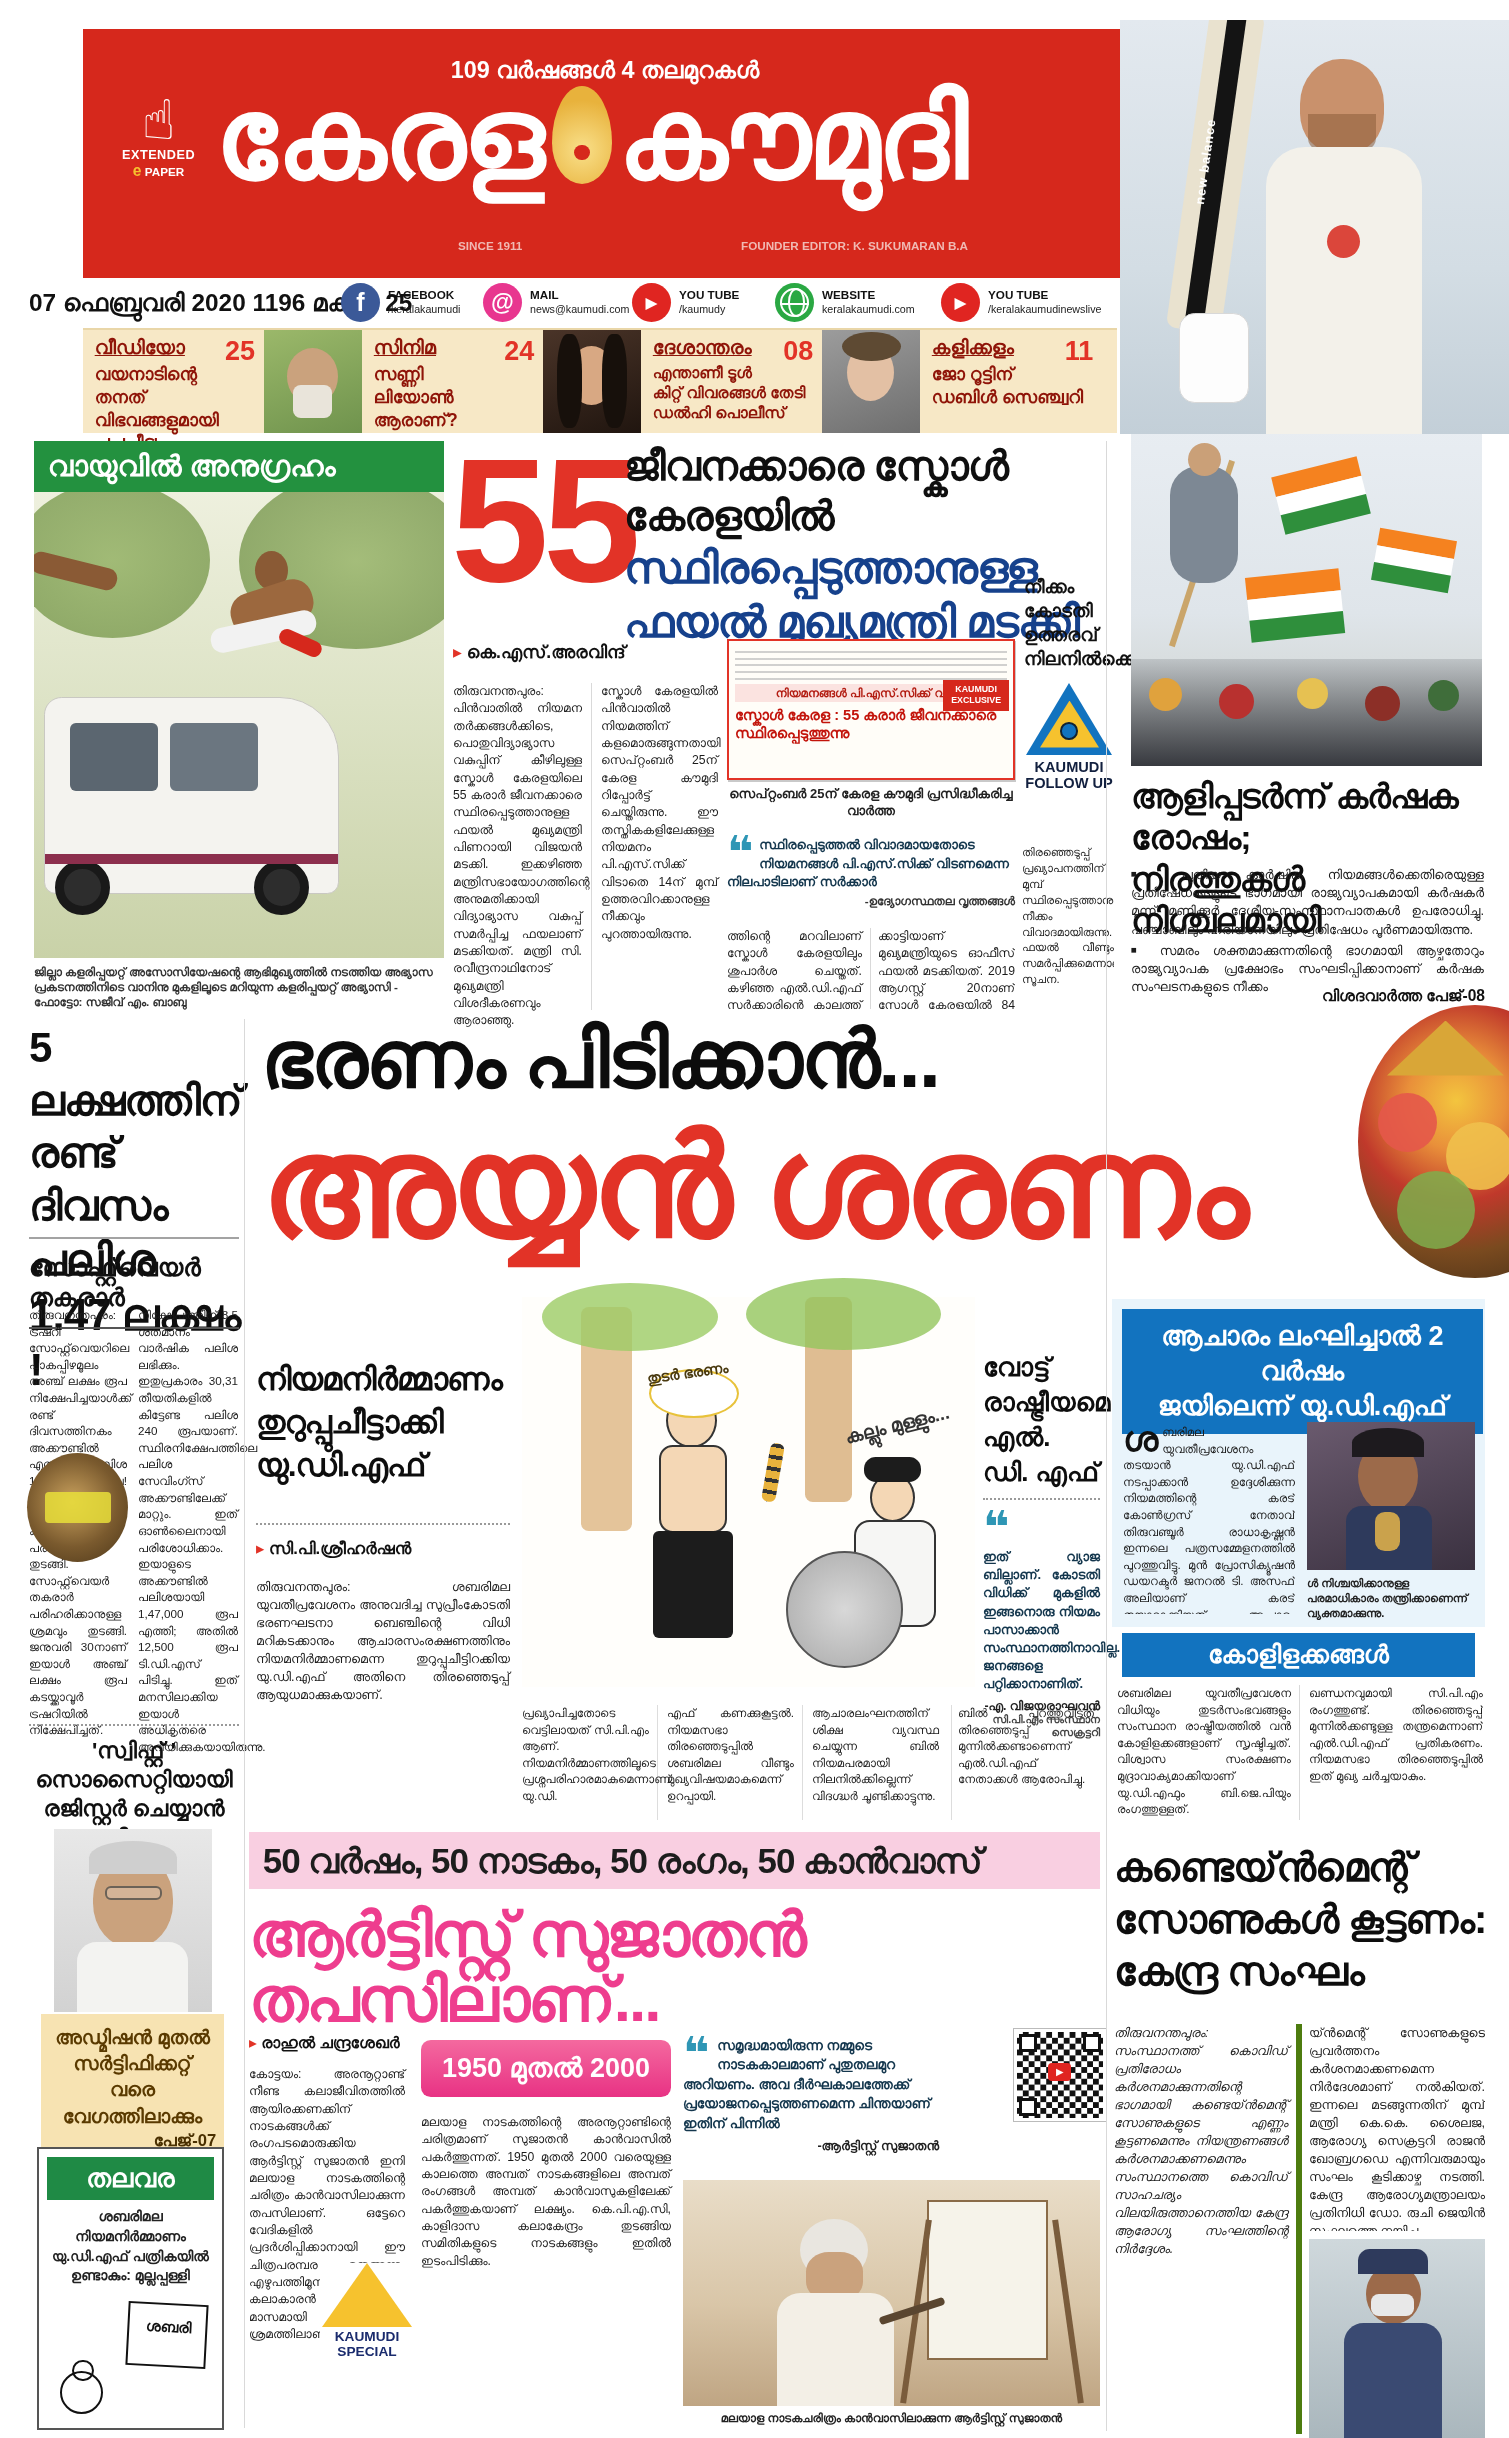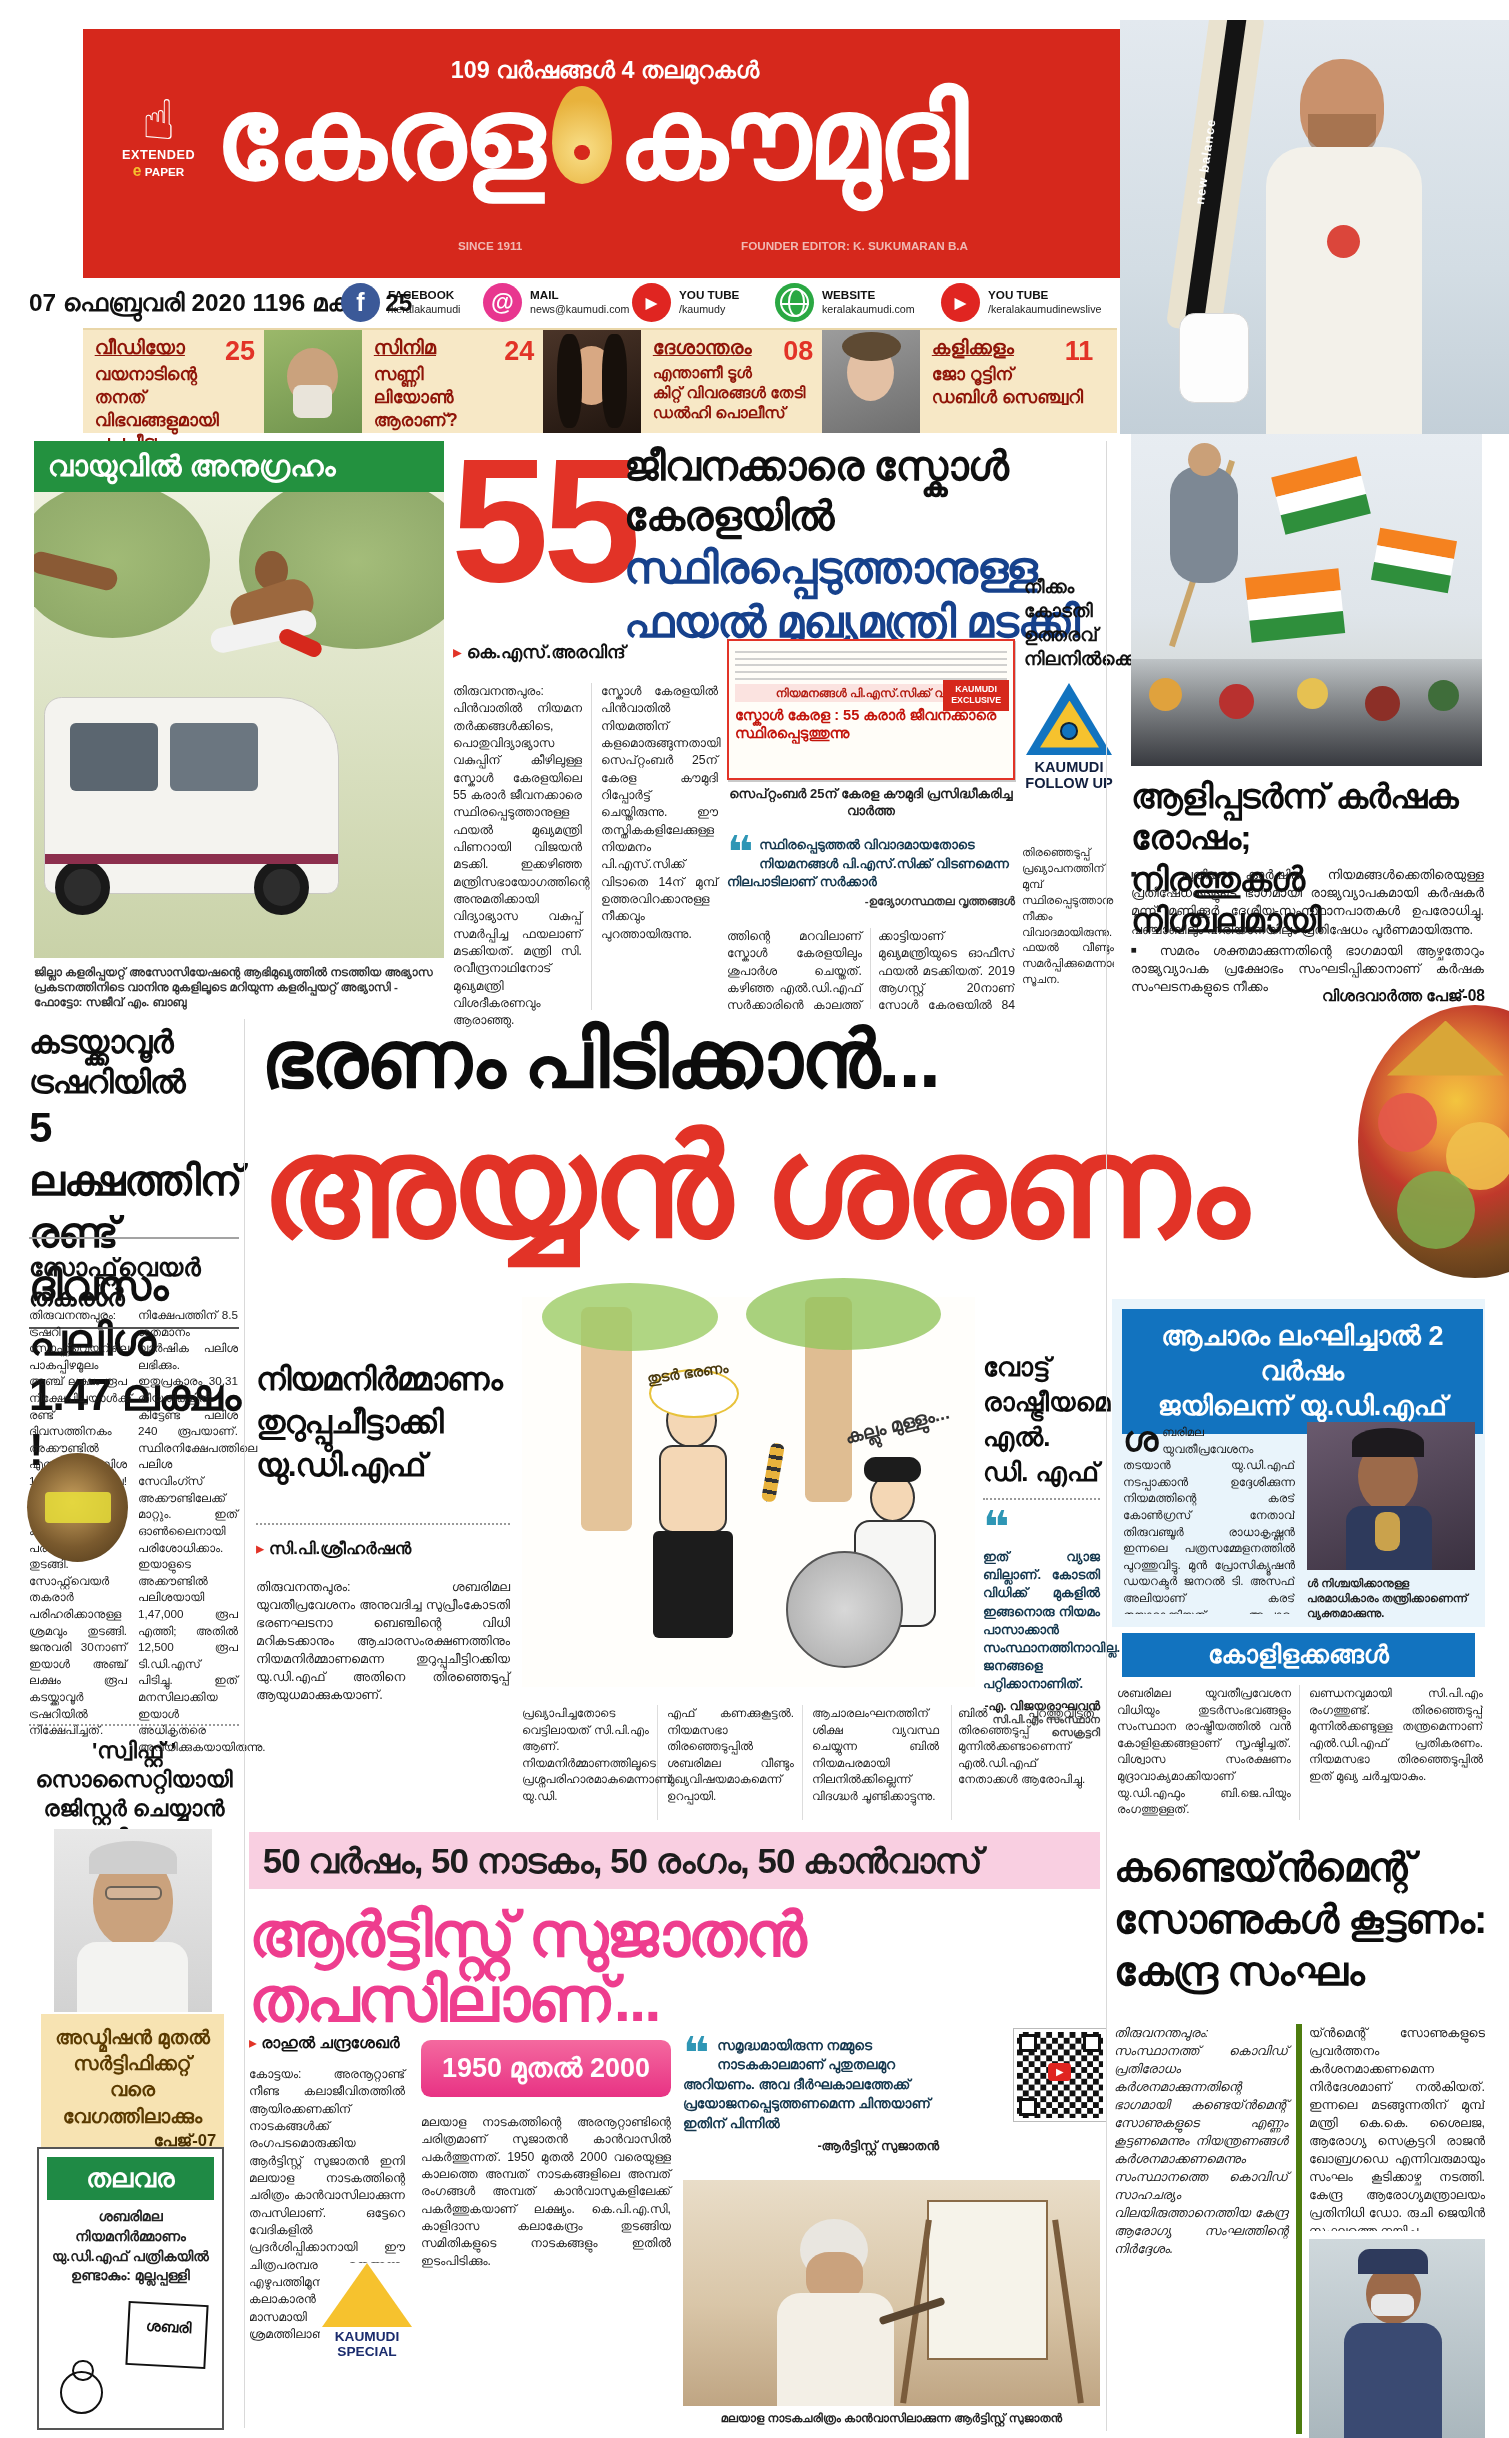--- a/index.html
+++ b/index.html
@@ -259,21 +259,20 @@
   <div class="abs" style="left:261px;top:1020px;width:1092px;font-size:80px;font-weight:800;color:#0c0c0c;letter-spacing:-2px;line-height:1;">ഭരണം പിടിക്കാൻ...</div>
   <div class="abs" style="left:261px;top:1112px;width:1161px;font-size:142px;font-weight:800;color:#e23327;letter-spacing:-3.9px;line-height:1.05;">അയ്യൻ ശരണം</div>
   <div class="photo" style="left:1358px;top:1005px;width:234px;height:273px;border-radius:50%;background:radial-gradient(circle at 42% 35%,#f3c53e 0%,#e9903a 22%,#c0392b 45%,#7a4a1f 68%,#3b2a16 100%);">
     <div style="position:absolute;left:29px;top:15.6px;width:117px;height:55px;clip-path:polygon(50% 0,100% 100%,0 100%);background:#d9a637;"></div>
     <div style="position:absolute;left:19.5px;top:88px;width:59px;height:59px;border-radius:50%;background:#e4584a;opacity:.9;"></div>
     <div style="position:absolute;left:88px;top:117px;width:68px;height:68px;border-radius:50%;background:#f0c04c;opacity:.9;"></div>
     <div style="position:absolute;left:39px;top:166px;width:78px;height:78px;border-radius:50%;background:#7fae4c;opacity:.85;"></div>
   </div>
 
   <div class="abs" style="left:29px;top:1022px;width:213px;">
-    <div style="font-size:32px;font-weight:800;color:#0e0e0e;line-height:1.25;letter-spacing:-1px;">കടയ്ക്കാവൂർ ട്രഷറിയിൽ</div>
     <div style="font-size:42px;font-weight:800;color:#0e0e0e;line-height:1.25;letter-spacing:-1px;">5 ലക്ഷത്തിന്</div>
     <div style="font-size:42px;font-weight:800;color:#0e0e0e;line-height:1.25;letter-spacing:-1px;">രണ്ട് ദിവസം</div>
     <div style="font-size:44px;font-weight:800;color:#0e0e0e;line-height:1.25;letter-spacing:-1px;">പലിശ 1.47 ലക്ഷം !</div>
   </div>
   <div class="abs" style="left:29px;top:1237px;width:210px;border-top:2px solid #a3a3a3;border-bottom:2px solid #555;padding:14px 0;font-size:25px;font-weight:700;color:#111;">സോഫ്റ്റ്‌വെയർ തകരാർ</div>
   <div class="abs body-txt" style="left:29px;top:1307px;width:98px;height:405px;font-size:11.7px;">തിരുവനന്തപുരം: ട്രഷറി സോഫ്റ്റ്‌വെയറിലെ പാകപ്പിഴമൂലം അഞ്ച് ലക്ഷം രൂപ നിക്ഷേപിച്ചയാൾക്ക് രണ്ട് ദിവസത്തിനകം അക്കൗണ്ടിൽ എത്തിയ പലിശ 1.47 ലക്ഷം രൂപ! ധനവകുപ്പ് നിക്ഷേപങ്ങളുടെ കണക്കുകൾ പരിശോധിച്ചു തുടങ്ങി. സോഫ്റ്റ്‌വെയർ തകരാർ പരിഹരിക്കാനുള്ള ശ്രമവും തുടങ്ങി. ജനുവരി 30നാണ് ഇയാൾ അഞ്ച് ലക്ഷം രൂപ കടയ്ക്കാവൂർ ട്രഷറിയിൽ നിക്ഷേപിച്ചത്.</div>
   <div class="abs body-txt" style="left:138px;top:1307px;width:100px;height:405px;font-size:11.7px;">നിക്ഷേപത്തിന് 8.5 ശതമാനം വാർഷിക പലിശ ലഭിക്കും. ഇതുപ്രകാരം 30,31 തീയതികളിൽ കിട്ടേണ്ട പലിശ 240 രൂപയാണ്. സ്ഥിരനിക്ഷേപത്തിലെ പലിശ സേവിംഗ്സ് അക്കൗണ്ടിലേക്ക് മാറ്റും. ഇത് ഓൺലൈനായി പരിശോധിക്കാം. ഇയാളുടെ അക്കൗണ്ടിൽ പലിശയായി 1,47,000 രൂപ എത്തി; അതിൽ 12,500 രൂപ ടി.ഡി.എസ് പിടിച്ചു. ഇത് മനസിലാക്കിയ ഇയാൾ അധികൃതരെ അറിയിക്കുകയായിരുന്നു.</div>
   <div class="photo" style="left:27px;top:1453px;width:101px;height:109px;border-radius:50%;background:radial-gradient(circle at 45% 45%,#caa25e 0%,#7a5a2e 55%,#4a3518 100%);">
     <div style="position:absolute;left:17.6px;top:39px;width:66px;height:31px;background:#e9df3a;border-radius:3.9px;opacity:.85;"></div>
   </div>

